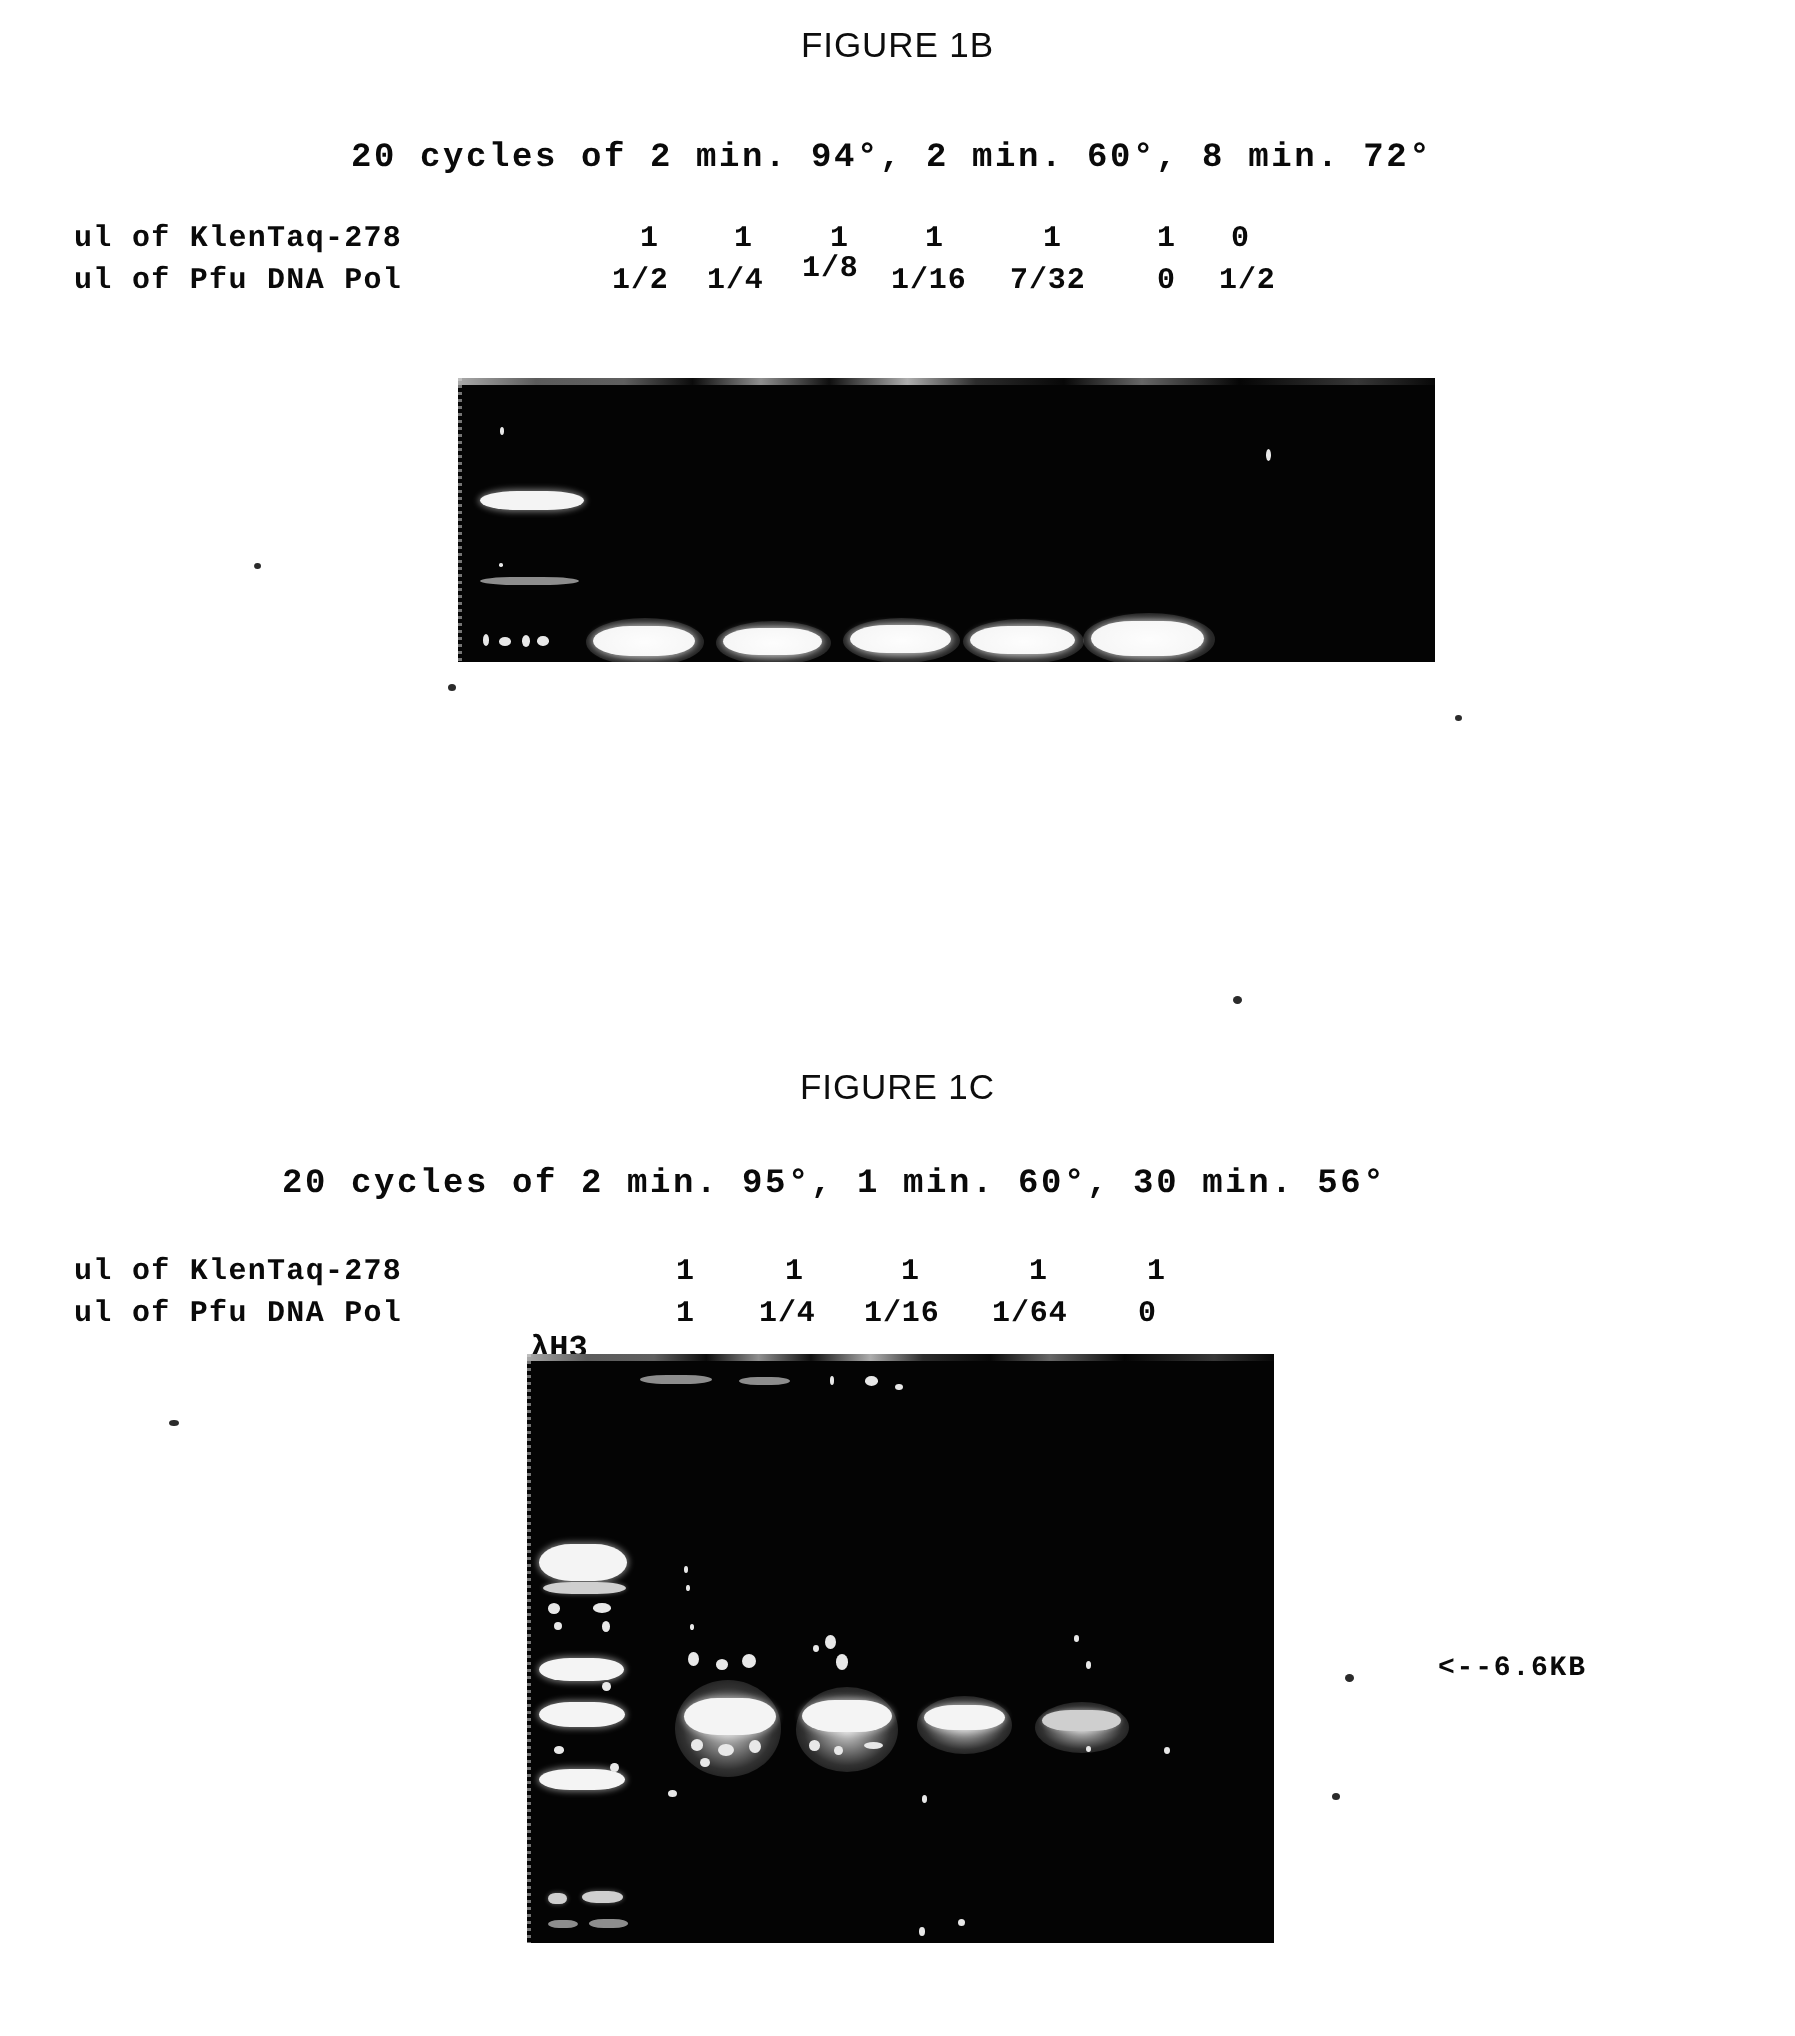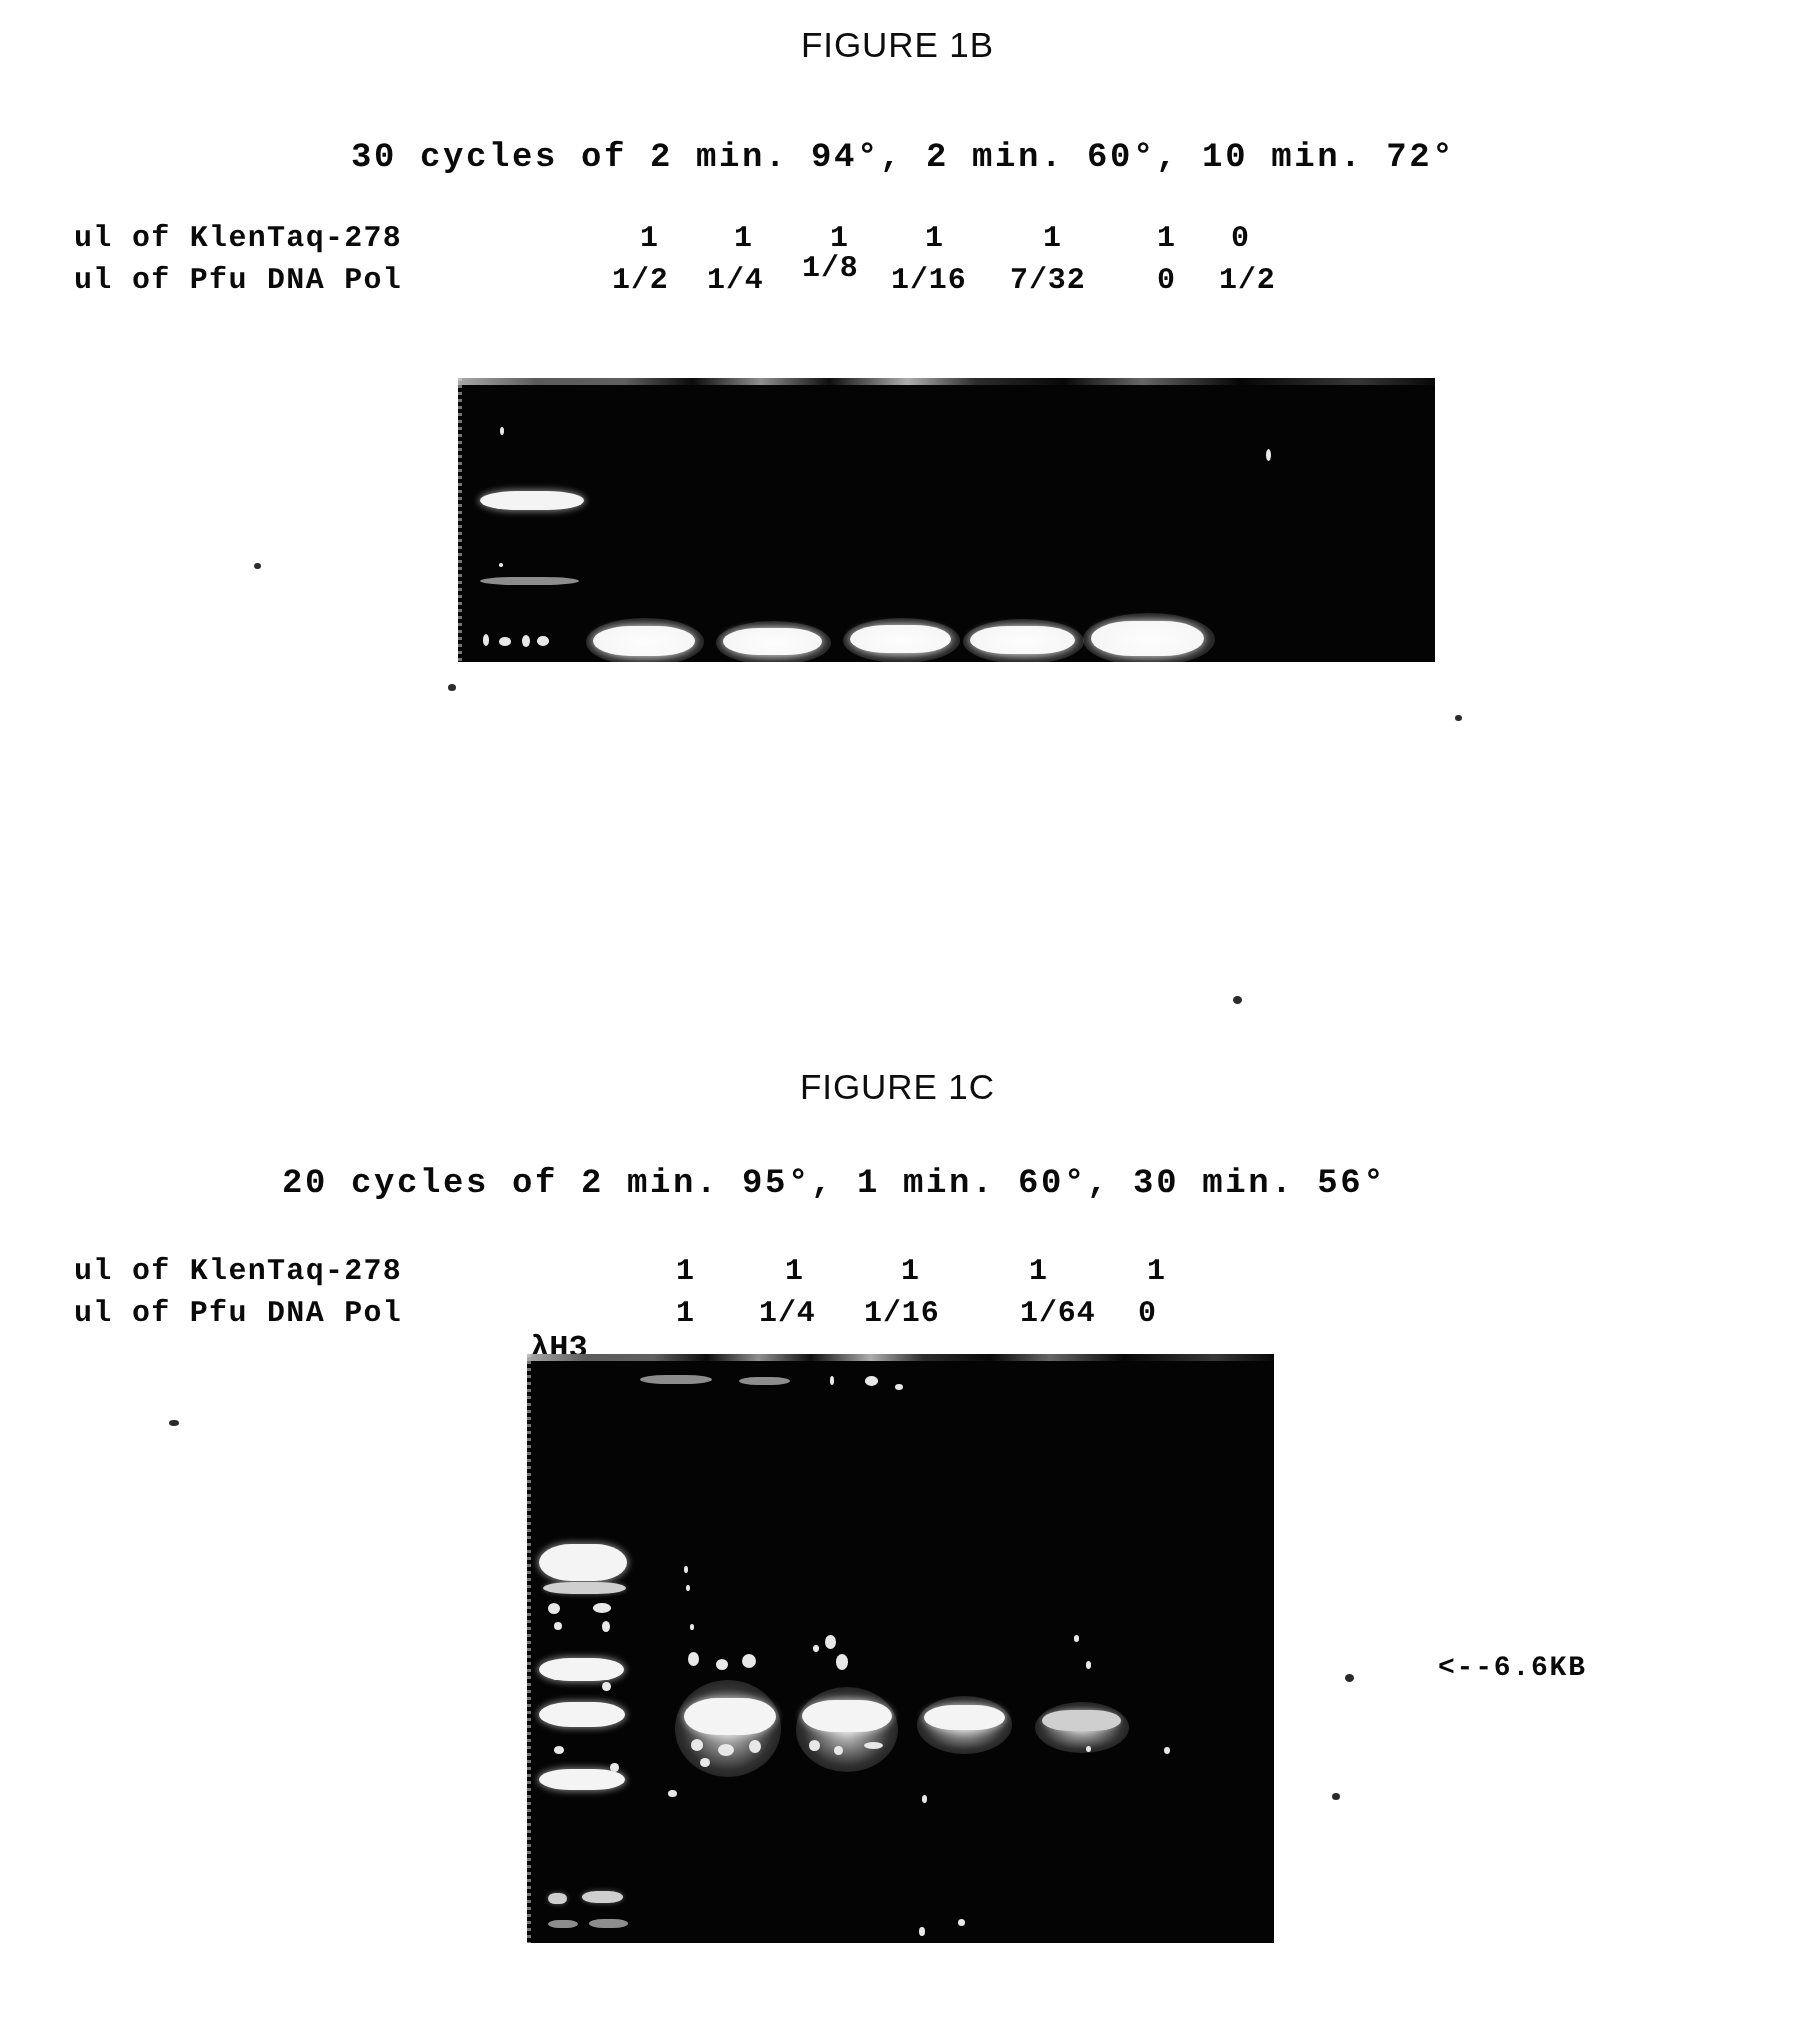--- a/index.html
+++ b/index.html
@@ -143,21 +143,21 @@
   #kb-annotation {
     font-size: 28px;
     letter-spacing: 1.8px;
   }
 </style>
 </head>
 <body>
 
 <div class="fig-caption" id="caption-1b">FIGURE 1B</div>
 
-<div class="mono cond-line" id="cond-1b" style="left:351px; top:139px;">30 cycles of 2 min. 94°, 2 min. 60°, 10 min. 72°</div>
+<div class="mono cond-line" id="cond-1b" style="left:351px; top:139px;">20 cycles of 2 min. 94°, 2 min. 60°, 8 min. 72°</div>
 
 <div class="mono lane-label" id="label-1b-row0" style="left:74px; top:222px;">ul of KlenTaq-278</div>
 
 <div class="mono lane-label" id="label-1b-row1" style="left:74px; top:264px;">ul of Pfu DNA Pol</div>
 
 <div class="mono lane-values" style="left:640px; top:222px;">1</div>
 <div class="mono lane-values" style="left:734px; top:222px;">1</div>
 <div class="mono lane-values" style="left:830px; top:222px;">1</div>
 <div class="mono lane-values" style="left:925px; top:222px;">1</div>
 <div class="mono lane-values" style="left:1043px; top:222px;">1</div>
@@ -218,21 +218,21 @@
 
 <div class="mono lane-values" style="left:676px; top:1255px;">1</div>
 <div class="mono lane-values" style="left:785px; top:1255px;">1</div>
 <div class="mono lane-values" style="left:901px; top:1255px;">1</div>
 <div class="mono lane-values" style="left:1029px; top:1255px;">1</div>
 <div class="mono lane-values" style="left:1147px; top:1255px;">1</div>
 
 <div class="mono lane-values" style="left:676px; top:1297px;">1</div>
 <div class="mono lane-values" style="left:759px; top:1297px;">1/4</div>
 <div class="mono lane-values" style="left:864px; top:1297px;">1/16</div>
-<div class="mono lane-values" style="left:992px; top:1297px;margin-left:28px;">1/64</div>
+<div class="mono lane-values" style="left:992px; top:1297px;">1/64</div>
 <div class="mono lane-values" style="left:1138px; top:1297px;">0</div>
 
 <div class="mono" id="lambda-marker" style="left:530px; top:1330px;">λH3</div>
 
 <div class="gel" id="gel-1c">
   <div class="gel-top-smear"></div>
   <div class="gel-left-edge"></div>
 
   <div class="band faint" style="left:113px; top:21px; width:72px; height:8.8px;"></div>
   <div class="band faint" style="left:212px; top:23px; width:51px; height:8px;"></div>

